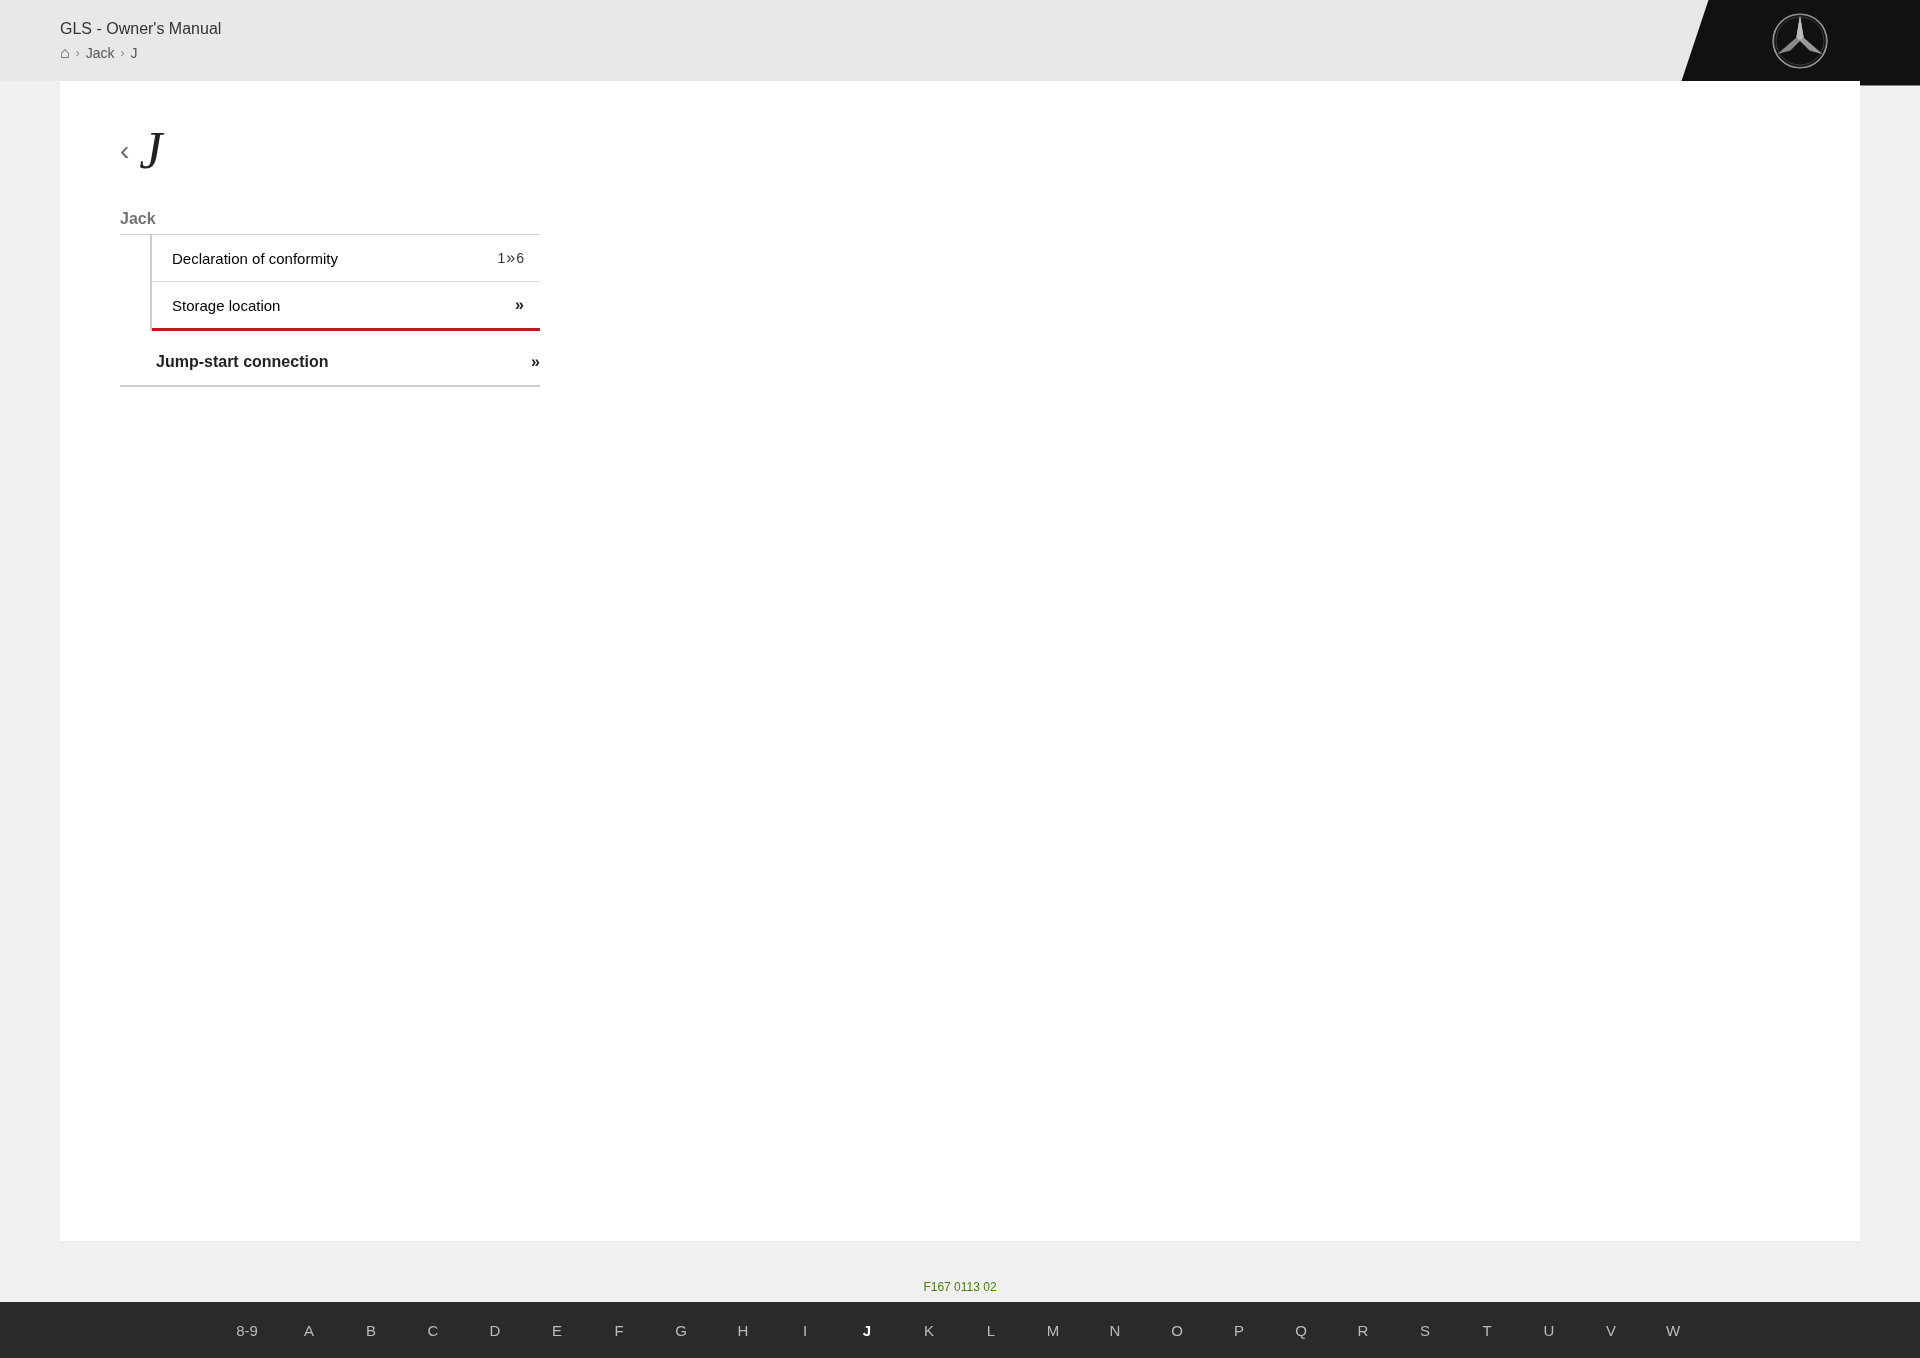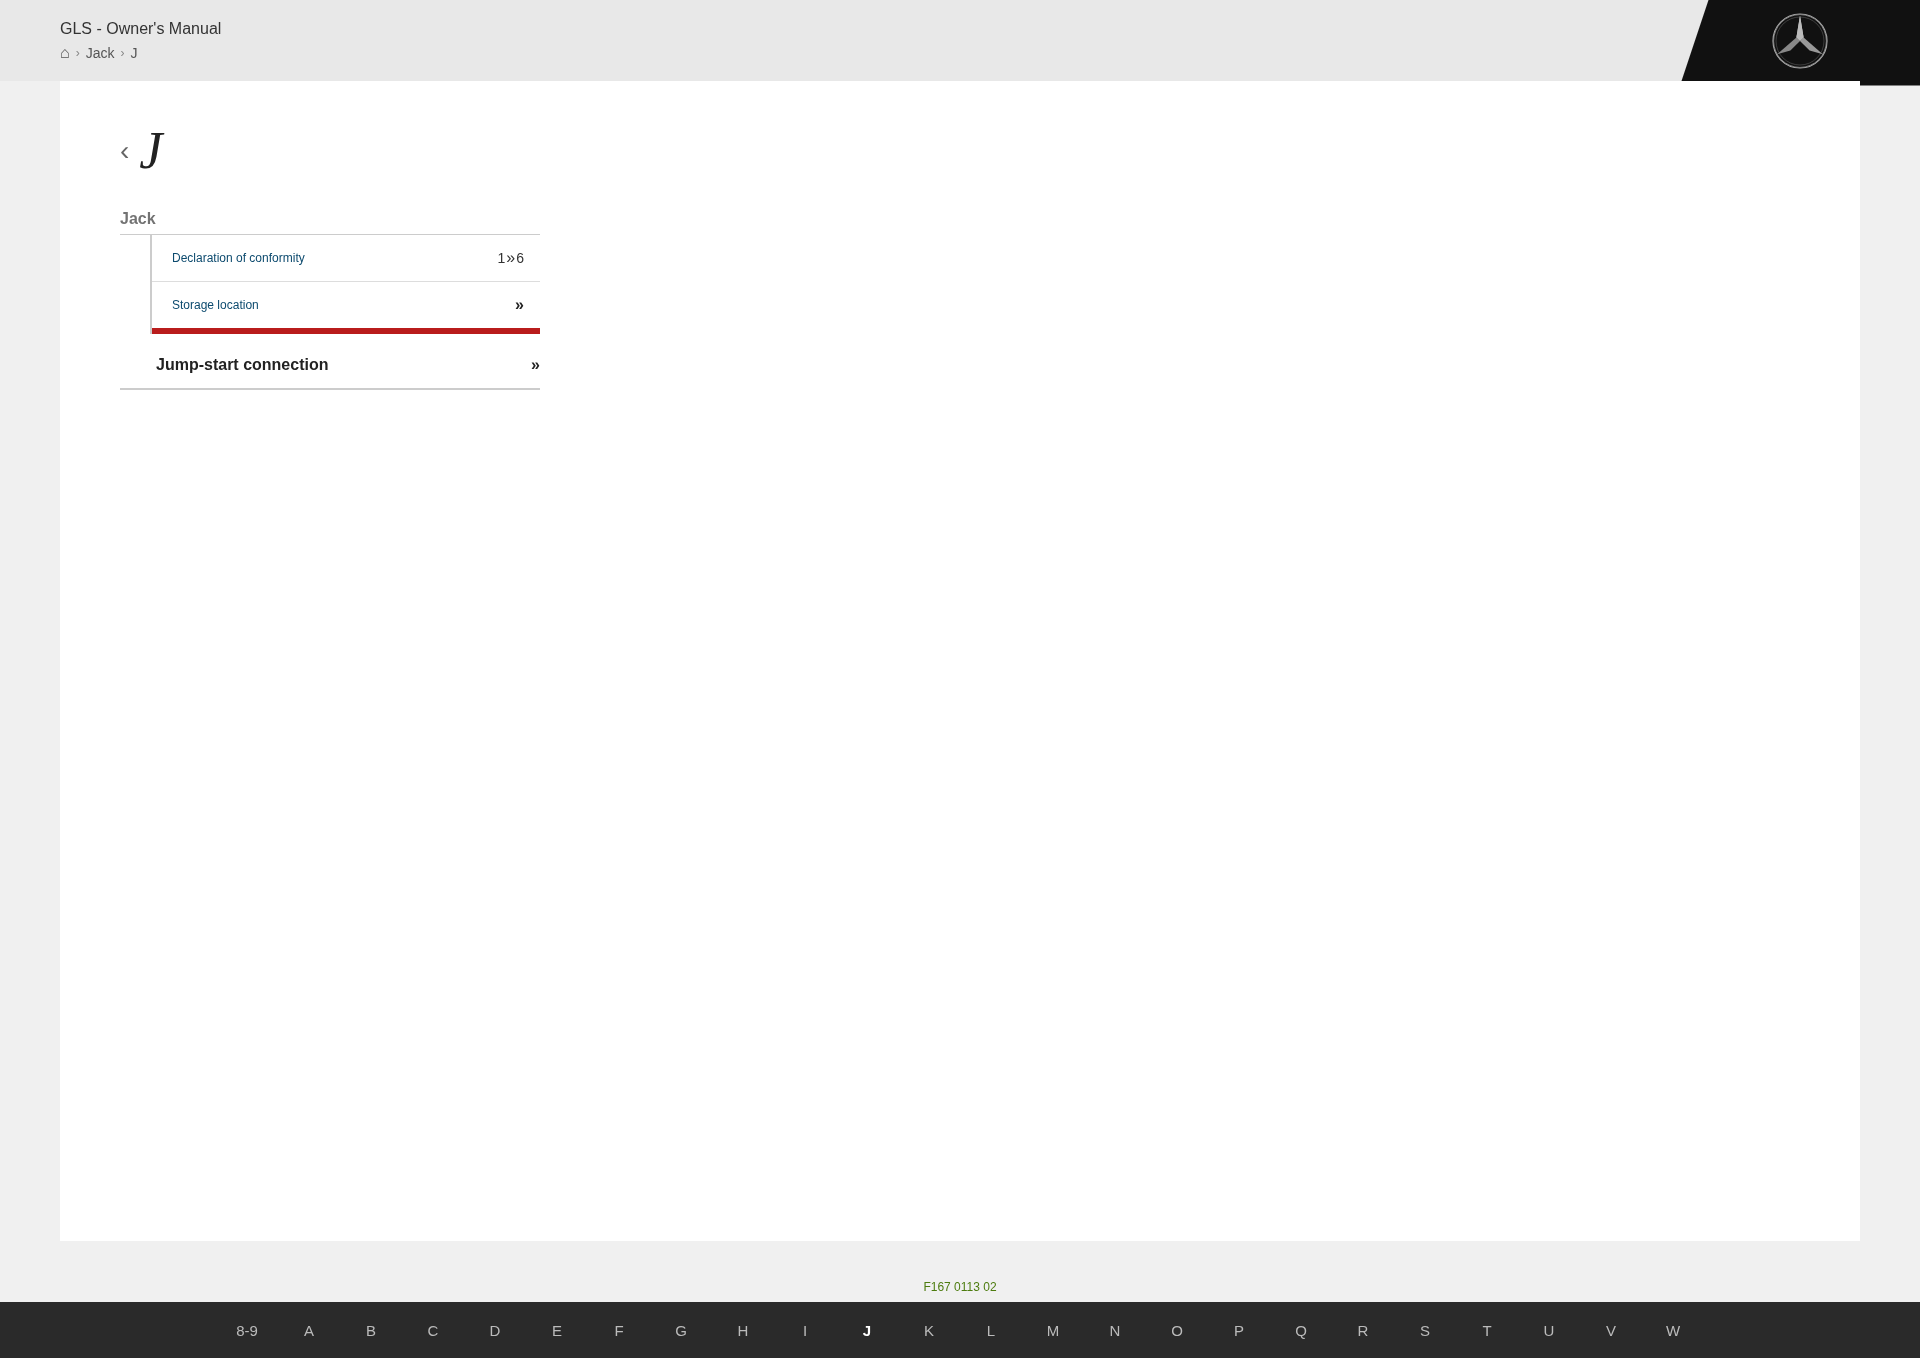--- a/index.html
+++ b/index.html
@@ -113,25 +113,25 @@
       display: flex;
       align-items: center;
       justify-content: space-between;
       padding: 14px 16px 14px 20px;
       border-bottom: 1px solid #ddd;
       cursor: pointer;
       font-size: 14px;
       color: #333;
     }
     .index-item:last-child {
-      border-bottom: 6px solid #b91c1c;
+      border-bottom: 3px solid #b91c1c;
     }
     .index-item-label {
-      font-size: 12px;
-      color: #0c4a6e;
+      font-size: 15px;
+      color: #000000;
     }
     .index-item-page {
       display: flex;
       align-items: center;
       gap: 2px;
       color: #333;
       font-size: 14px;
     }
     .arrow-icon {
       font-size: 16px;

